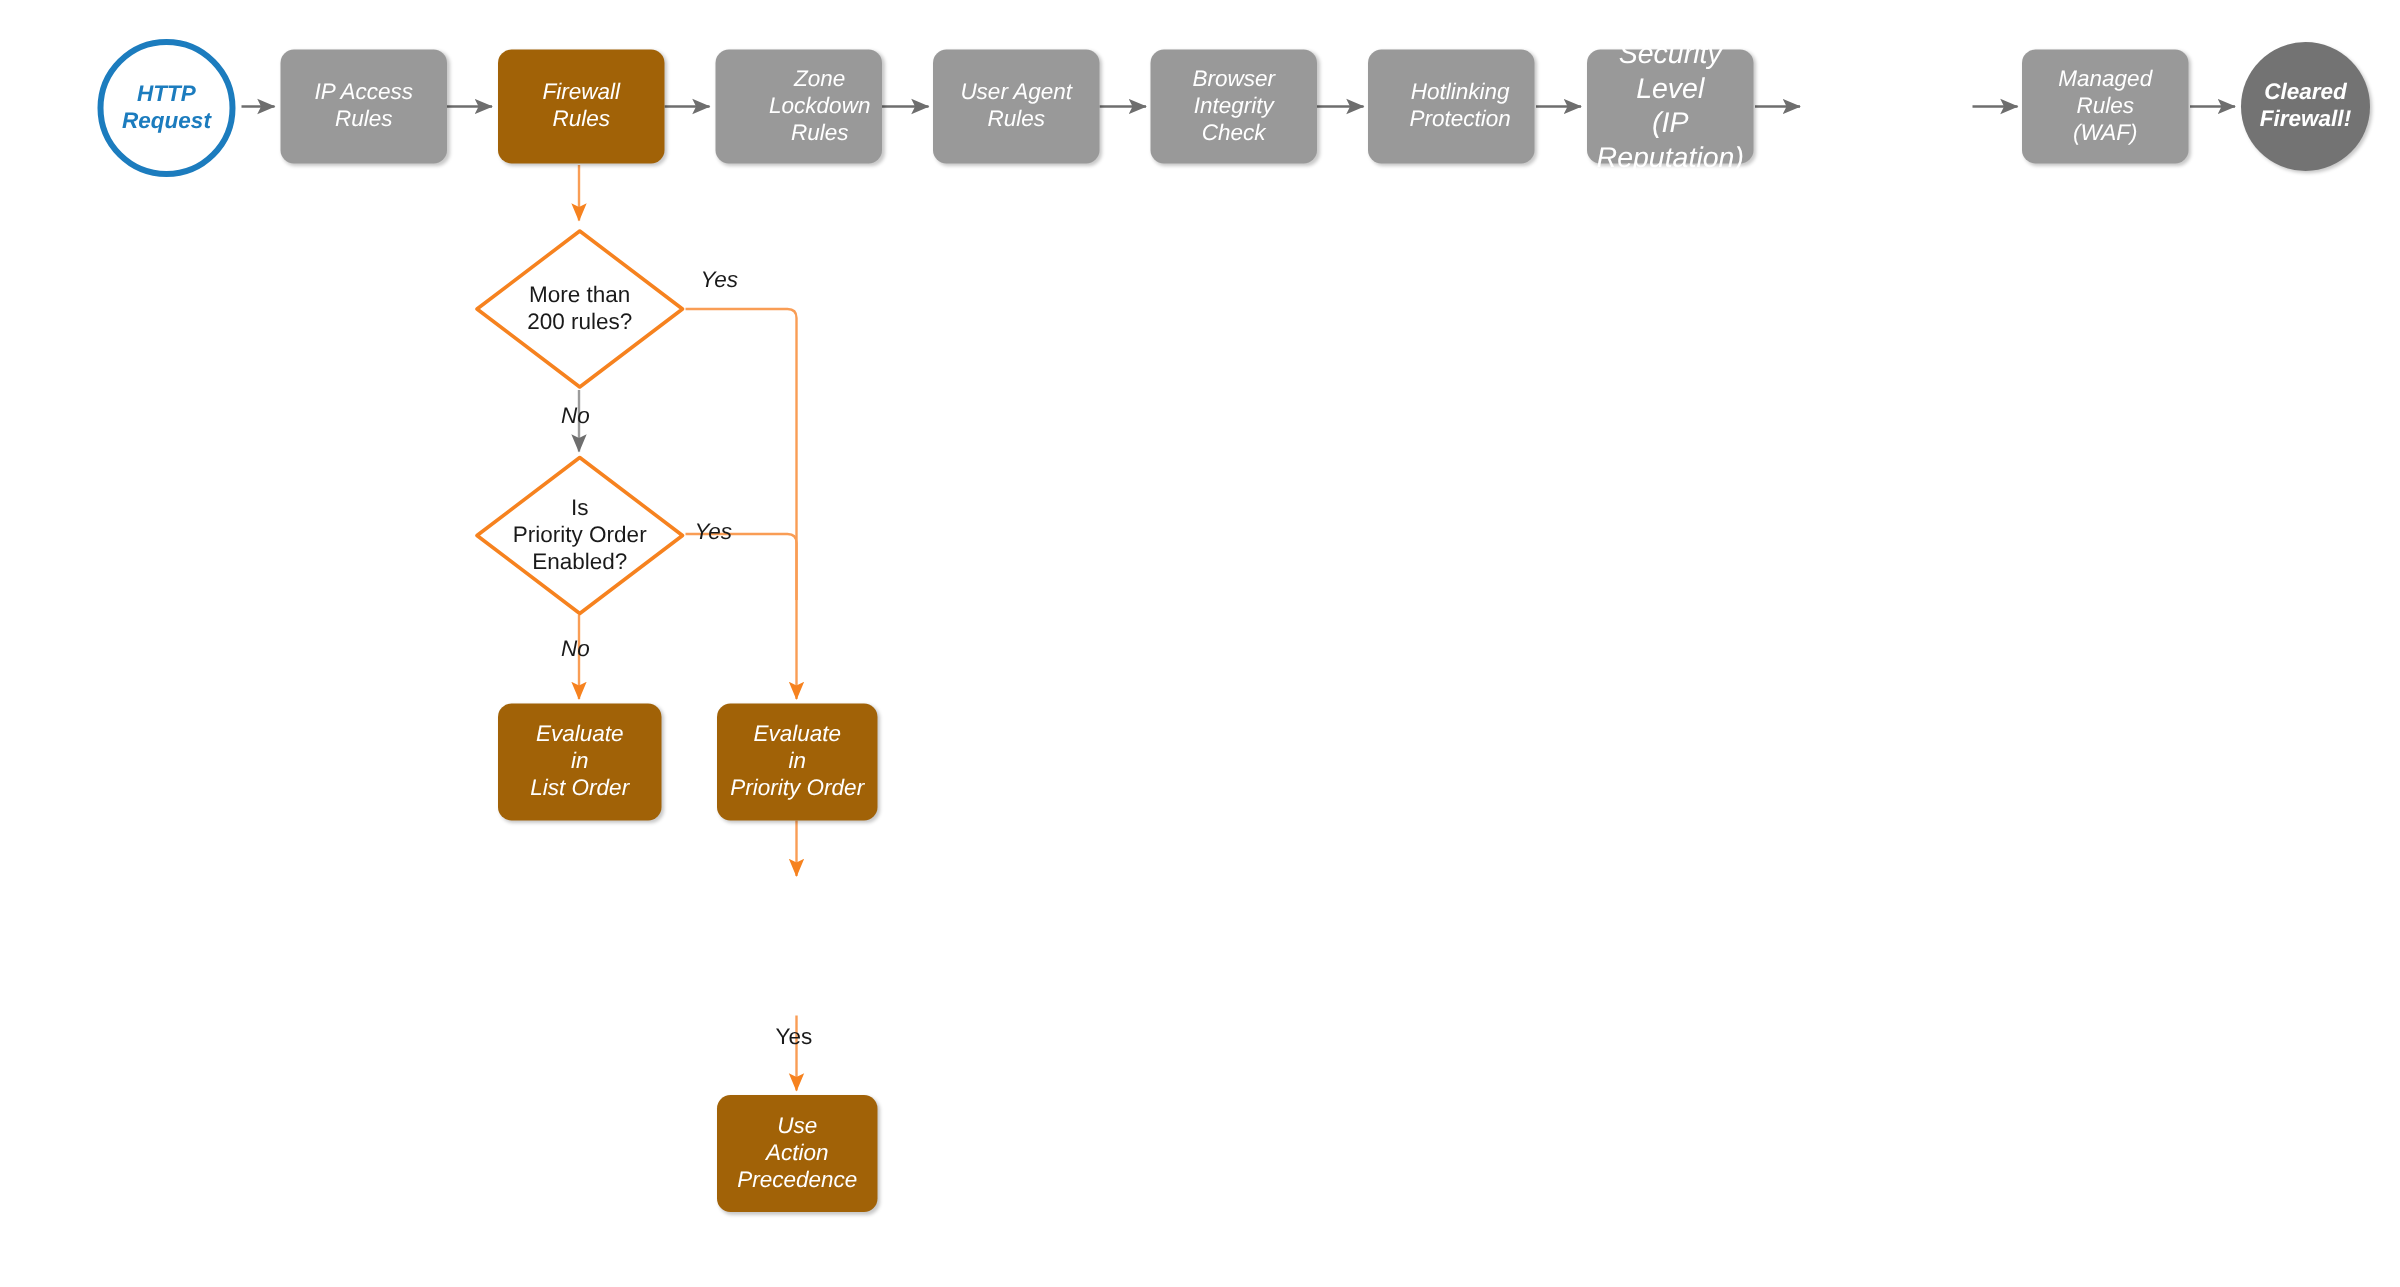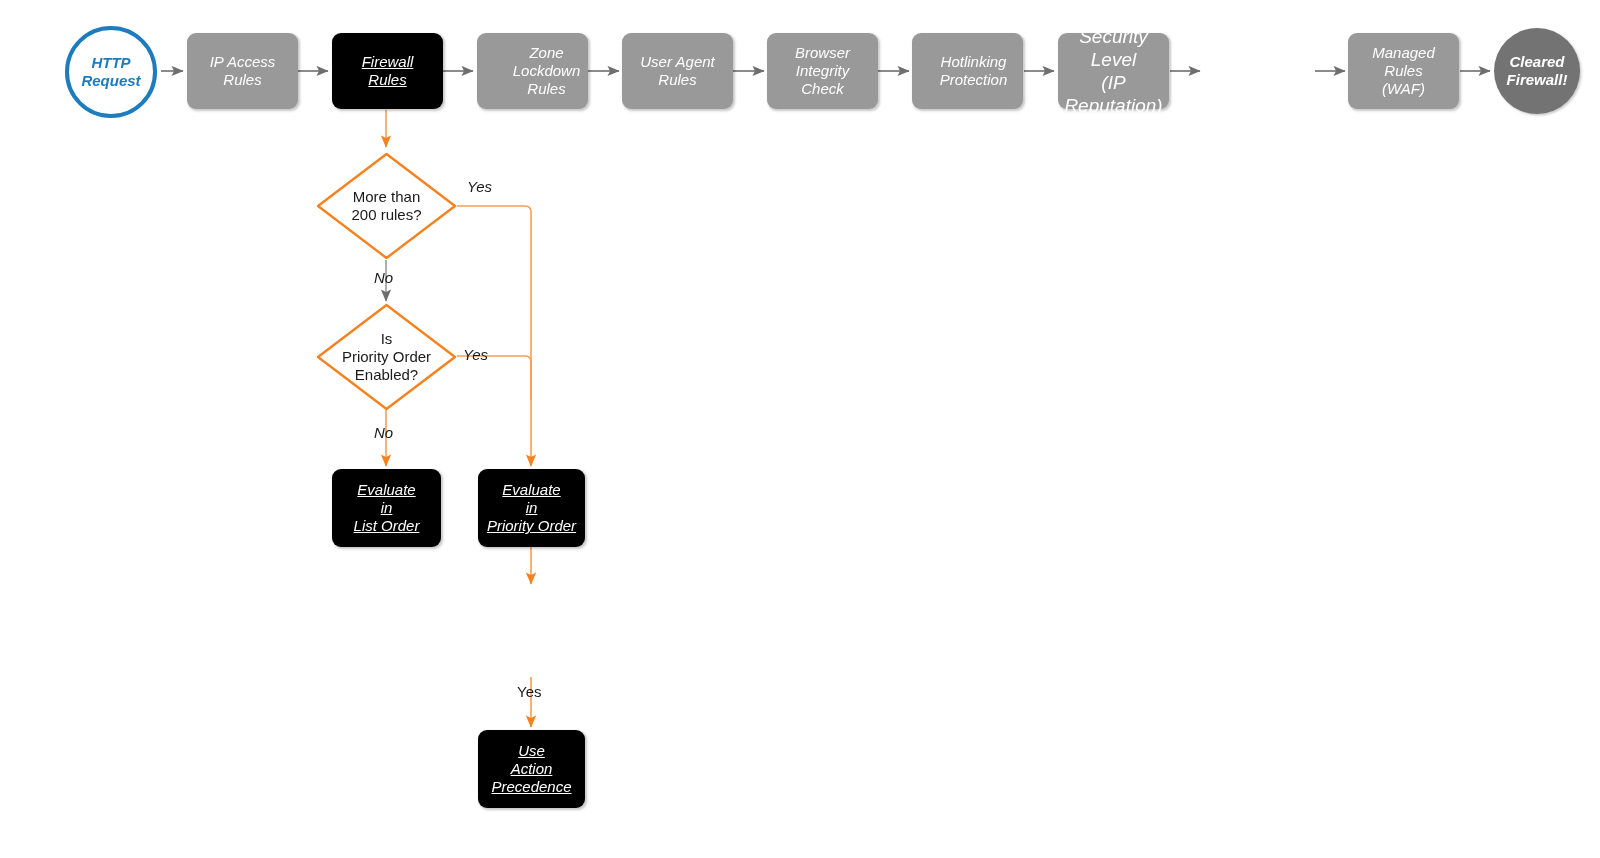--- a/index.html
+++ b/index.html
@@ -43,21 +43,21 @@
 
   
   .proc {
     border-radius: 9px;
     color: #ffffff;
     font-style: italic;
     font-size: 15px;
     box-shadow: 1.5px 1.5px 2.5px rgba(0,0,0,0.22);
   }
   .proc.gray  { background: #999999; }
-  .proc.orange{ background: #000000; text-decoration: underline; }
+  .proc.orange{ background: #a16207; }
 
   
   .circle {
     border-radius: 50%;
     font-style: italic;
     font-weight: bold;
     font-size: 15px;
   }
   .circle.hollow {
     background: #ffffff;

